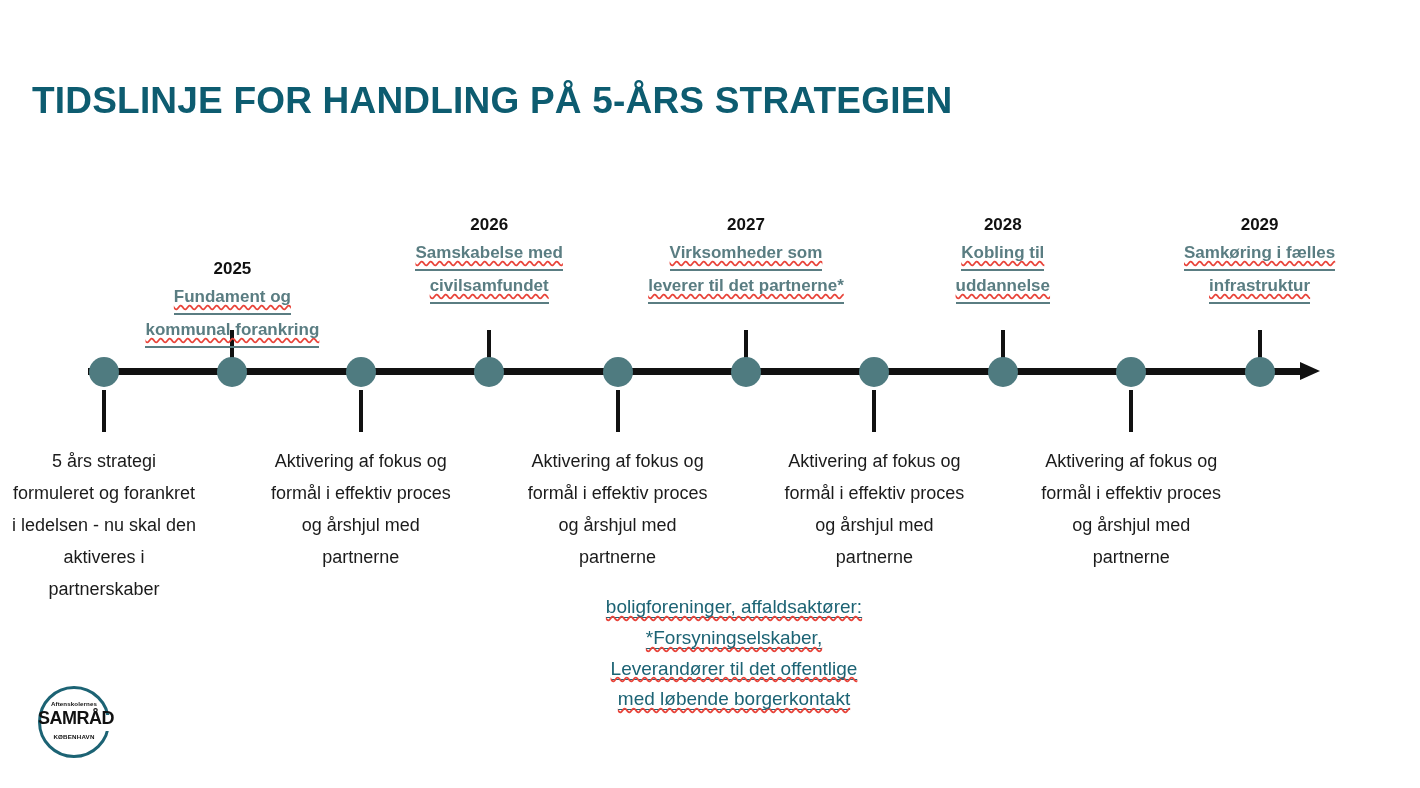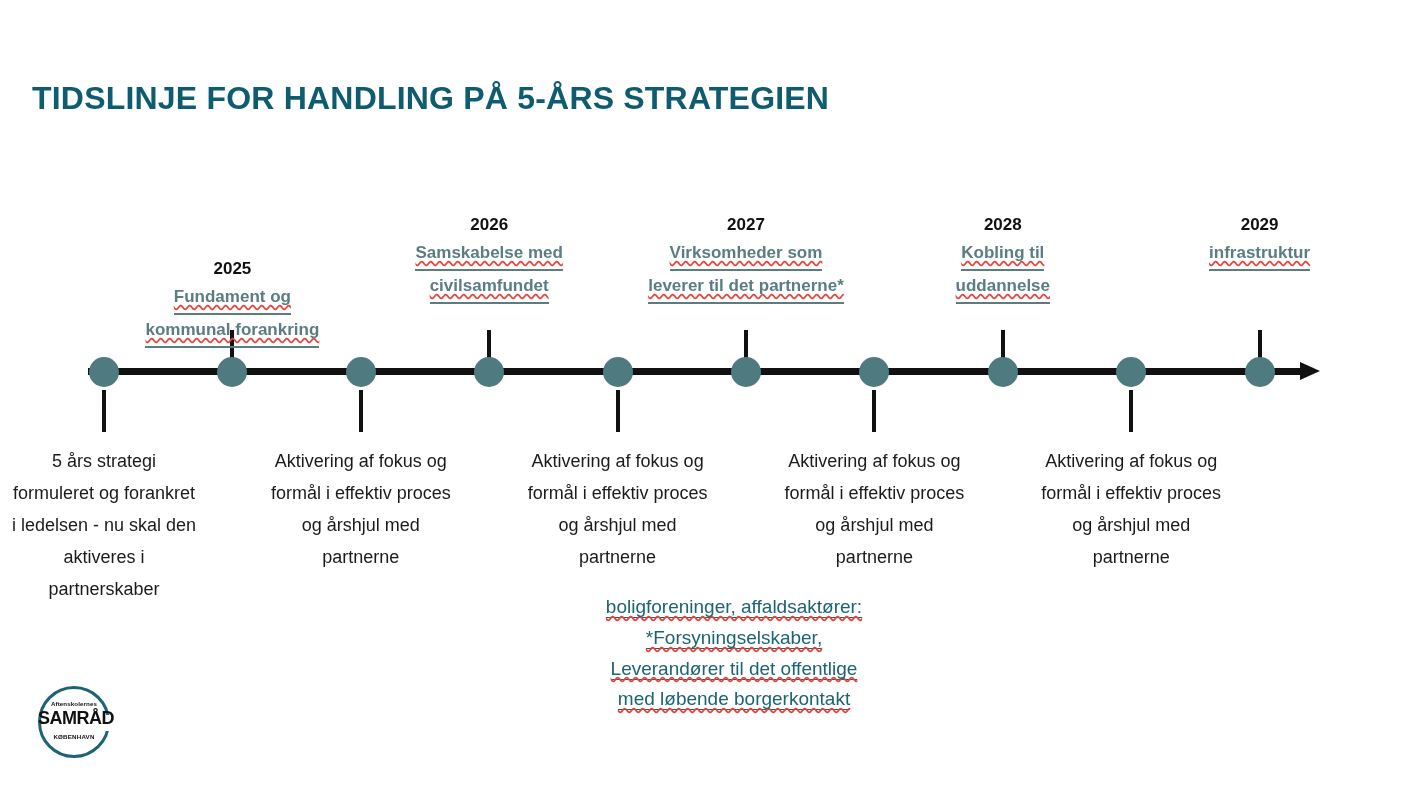--- a/index.html
+++ b/index.html
@@ -13,21 +13,21 @@
     font-family: "Liberation Sans", sans-serif;
     position: relative;
     overflow: hidden;
   }
 
   
   .page-title {
     position: absolute;
     left: 32px;
     top: 80px;
-    font-size: 32px;
+    font-size: 37px;
     font-weight: bold;
     letter-spacing: 0.2px;
     color: #0D5C70;
     white-space: nowrap;
   }
 
   
   .timeline {
     position: absolute;
     left: 0;
@@ -248,20 +248,21 @@
       <div class="year-caption"><span class="sqline sq">Virksomheder som</span></div>
       <div class="year-caption"><span class="sqline sq">leverer til det partnerne*</span></div>
     </div>
     <div class="year-group" style="left: 1002.8px;">
       <div class="year-number">2028</div>
       <div class="year-caption"><span class="sqline sq">Kobling til</span></div>
       <div class="year-caption"><span class="sqline sq">uddannelse</span></div>
     </div>
     <div class="year-group" style="left: 1259.6px;">
       <div class="year-number">2029</div>
+      <div class="year-caption"><span class="sqline sq">Samkøring i fælles</span></div>
       <div class="year-caption"><span class="sqline sq">infrastruktur</span></div>
     </div>
   </div>
 
 <div id="desc-layer">
     <div class="desc-group" style="left: 104px;">5 års strategi formuleret og forankret i ledelsen - nu skal den aktiveres i partnerskaber</div>
     <div class="desc-group" style="left: 360.8px;">Aktivering af fokus og formål i effektiv proces og årshjul med partnerne</div>
     <div class="desc-group" style="left: 617.6px;">Aktivering af fokus og formål i effektiv proces og årshjul med partnerne</div>
     <div class="desc-group" style="left: 874.4px;">Aktivering af fokus og formål i effektiv proces og årshjul med partnerne</div>
     <div class="desc-group" style="left: 1131.2px;">Aktivering af fokus og formål i effektiv proces og årshjul med partnerne</div>

